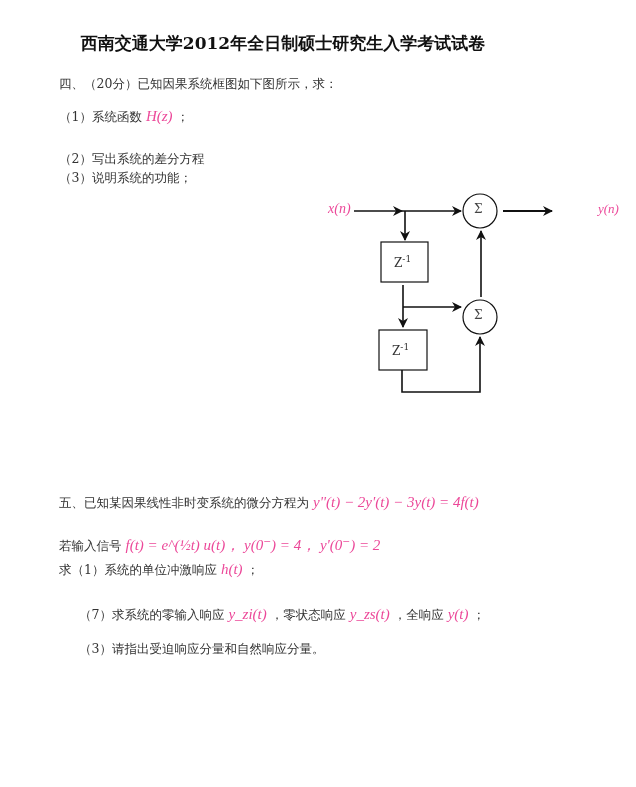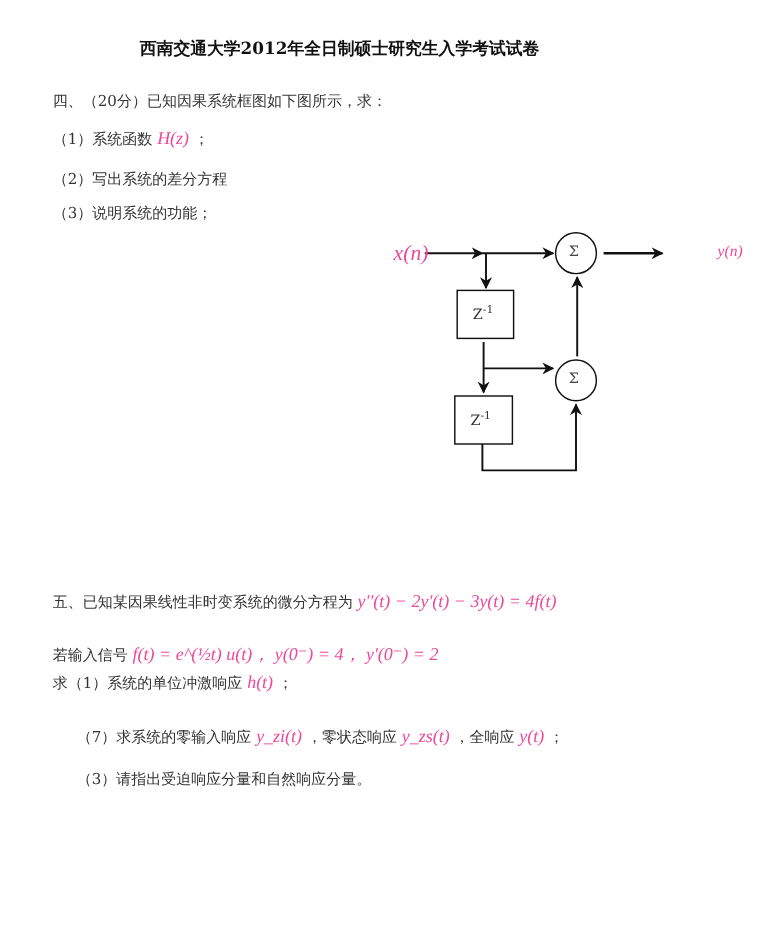--- a/index.html
+++ b/index.html
@@ -1,36 +1,36 @@
 <!DOCTYPE html>
 <html><head>
 <meta charset="utf-8">
 <style>
   html, body { margin: 0; padding: 0; background: #ffffff; }
   body { width: 636px; height: 787px; position: relative; overflow: hidden;
          font-family: "DejaVu Serif", "Liberation Serif", serif; color: #222; }
   .abs { position: absolute; white-space: nowrap; }
-  .title { top: 32px; left: 0; width: 566px; text-align: center; font-size: 14px; font-weight: bold; color: #111; }
-  .line { font-size: 12.5px; color: #333; }
+  .title { top: 32px; left: 0; width: 566px; text-align: center; font-size: 17px; font-weight: bold; color: #111; }
+  .line { font-size: 12.5px; color: #333; margin-left: 15px; }
   .math { font-family: "Liberation Serif", "DejaVu Serif", serif; font-style: italic; font-size: 15px; color: #ec4899; }
   sup, sub { font-size: 9px; }
 </style>
 </head>
 <body>
 
 <div class="abs title">西南交通大学2012年全日制硕士研究生入学考试试卷</div>
 
 <div class="abs line" style="top:76px;left:44px;">四、（20分）已知因果系统框图如下图所示，求：</div>
 
 <div class="abs line" style="top:108px;left:44px;">
   <span>（1）系统函数</span>
   <span class="math">H(z)</span>
   <span>；</span>
 </div>
-<div class="abs line" style="top:141px;left:44px;">（2）写出系统的差分方程</div>
+<div class="abs line" style="top:151px;left:44px;">（2）写出系统的差分方程</div>
 <div class="abs line" style="top:170px;left:44px;">（3）说明系统的功能；</div>
 
 <svg class="abs" style="top:190px;left:320px;" width="290" height="210">
   <defs>
     <marker id="ah" markerWidth="10" markerHeight="10" refX="9" refY="5" orient="auto" markerUnits="userSpaceOnUse">
       <path d="M0,0 L10,5 L0,10 L3,5 z" fill="#111"></path>
     </marker>
   </defs>
   <g stroke="#111" stroke-width="1.6" fill="none">
 
@@ -50,21 +50,21 @@
     <polyline points="82,180 82,202 160,202 160,147" marker-end="url(#ah)"></polyline>
   </g>
 
   <circle cx="160" cy="21" r="17" fill="#fff" stroke="#111" stroke-width="1.2"></circle>
   <circle cx="160" cy="127" r="17" fill="#fff" stroke="#111" stroke-width="1.2"></circle>
 
   <rect x="61" y="52" width="47" height="40" fill="#fff" stroke="#111" stroke-width="1.2"></rect>
   <rect x="59" y="140" width="48" height="40" fill="#fff" stroke="#111" stroke-width="1.2"></rect>
 </svg>
 
-<div class="abs math" style="top:201px;left:328px;font-size:18px;">x(n)</div>
+<div class="abs math" style="top:201px;left:328px;font-size:14px;">x(n)</div>
 <div class="abs math" style="top:201px;left:598px;font-size:13px;">y(n)</div>
 <div class="abs" style="top:202px;left:474px;font-size:12px;color:#444;">Σ</div>
 <div class="abs" style="top:308px;left:474px;font-size:12px;color:#444;">Σ</div>
 <div class="abs" style="top:254px;left:394px;font-size:12px;color:#333;">
   <span>Z</span><sup>-1</sup>
 </div>
 <div class="abs" style="top:342px;left:392px;font-size:12px;color:#333;">
   <span>Z</span><sup>-1</sup>
 </div>
 

